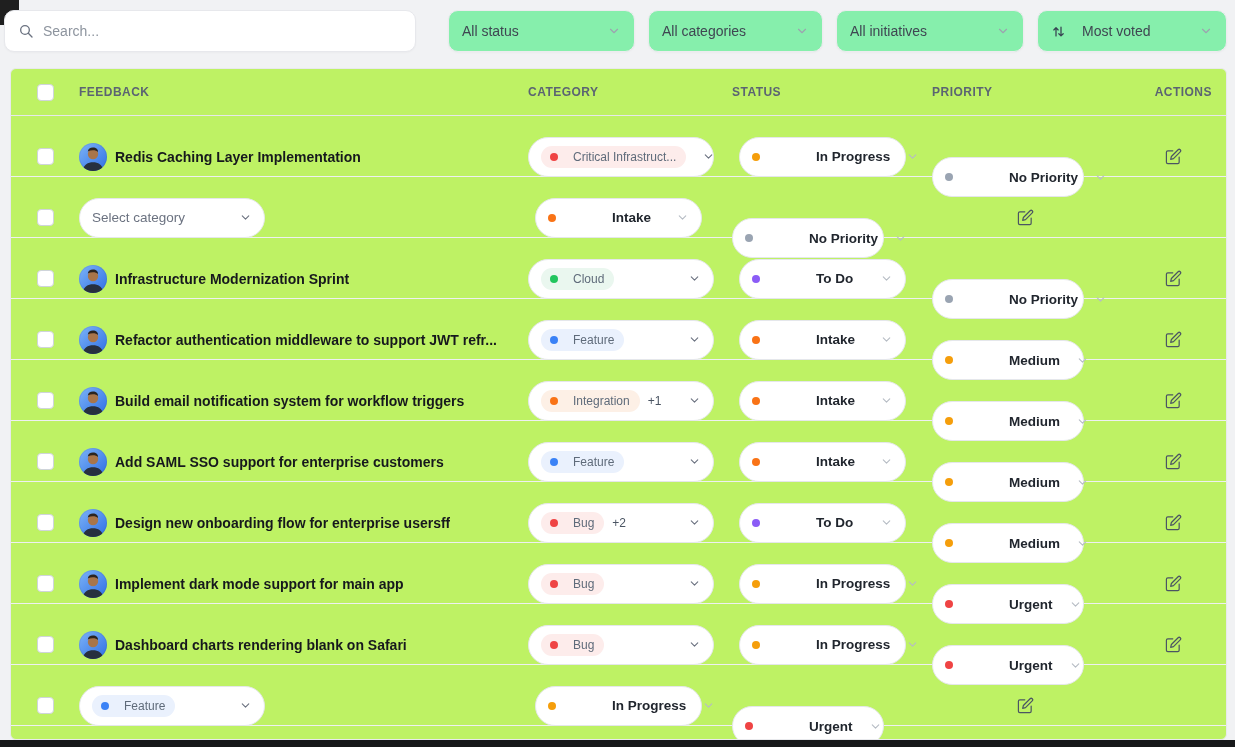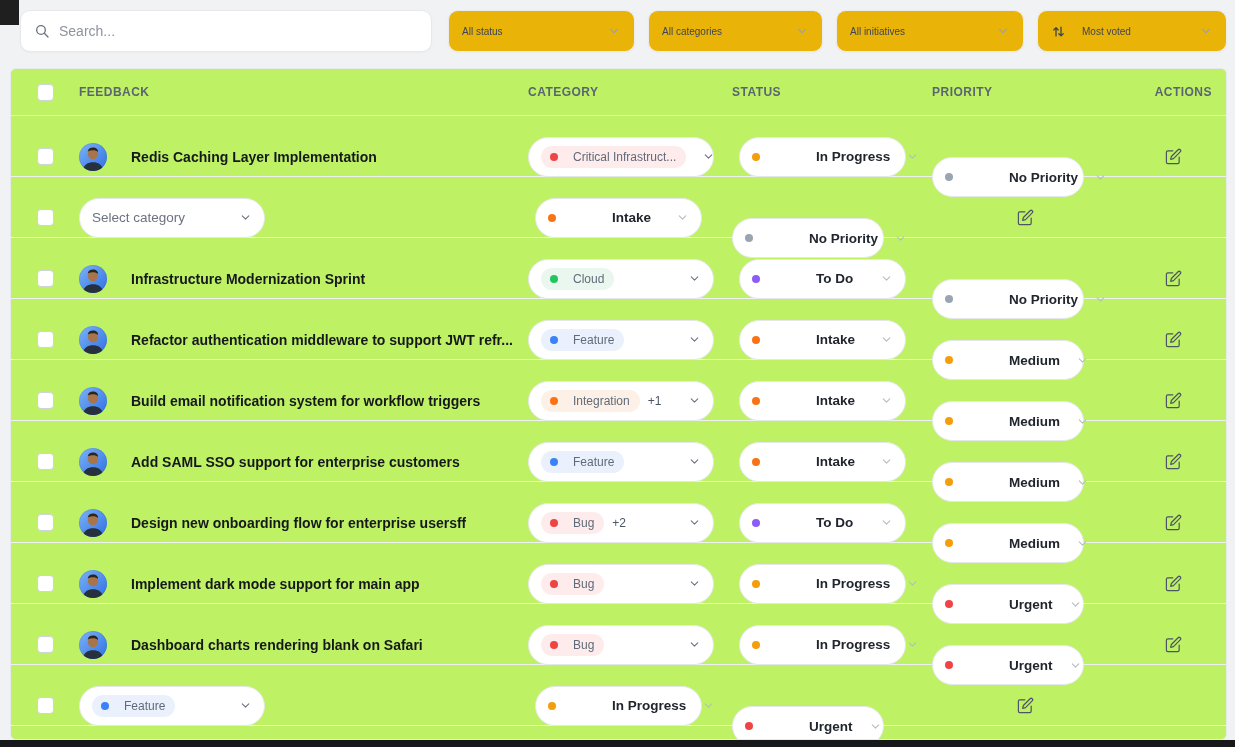--- a/index.html
+++ b/index.html
@@ -14,39 +14,39 @@
     position:absolute; top:0; left:0; width:19px; height:25px;
     background:#1f1f1f; z-index:0;
   }
   .bottom-bar{
     position:absolute; bottom:0; left:0; width:100%; height:7px;
     background:#17181a; z-index:4;
   }
 
   
   .toolbar{
-    position:absolute; top:10px; left:20px; right:8px; height:42px;
+    position:absolute; top:10px; left:4px; right:8px; height:42px;
     display:flex; align-items:center; z-index:2;
   }
   .searchbox{
     width:412px; height:42px; background:#fff;
     border:1px solid #e7e8ec; border-radius:10px;
     display:flex; align-items:center; padding:0 13px; gap:9px;
     box-shadow:0 1px 2px rgba(0,0,0,.03);
   }
   .searchbox input{
     border:none; outline:none; flex:1; font-size:14px;
     font-family:"Liberation Sans", sans-serif; color:#374151; background:transparent;
   }
   .searchbox input::placeholder{ color:#8d949e; }
   .filters{ margin-left:auto; display:flex; gap:13px; }
   .dropdown{
-    height:42px; background:#eab308; border:1px solid #ececef; border-radius:10px;
+    height:42px; background:#86efac; border:1px solid #ececef; border-radius:10px;
     display:flex; align-items:center; padding:0 13px;
-    font-size:10px; color:#3f4652; cursor:pointer;
+    font-size:14px; color:#3f4652; cursor:pointer;
     box-shadow:0 1px 2px rgba(0,0,0,.03);
     font-family:"Liberation Sans", sans-serif;
   }
   .dropdown .dd-label{ flex:1; text-align:left; white-space:nowrap; }
   .dd-status{ width:187px; } .dd-categories{ width:175px; }
   .dd-initiatives{ width:188px; } .dd-sort{ width:190px; gap:16px; }
 
   
   .table{
     position:absolute; top:68px; left:10px; right:8px; bottom:7px;
@@ -65,21 +65,21 @@
     font-size:12px; font-weight:700; letter-spacing:.04em;
     color:#5b6472; text-transform:uppercase;
   }
   .th-actions{ text-align:right; padding-right:16px; }
   .row{ height:61px; border-bottom:1px solid #eef0f2; }
   .cell-check{ display:flex; justify-content:center; }
   .checkbox{
     width:17px; height:17px; border:1.5px solid #cfd4da; border-radius:4px;
     background:#fff; cursor:pointer; padding:0;
   }
-  .cell-feedback{ display:flex; align-items:center; gap:24px; overflow:hidden; padding-right:14px; }
+  .cell-feedback{ display:flex; align-items:center; gap:8px; overflow:hidden; padding-right:14px; }
   .avatar{
     width:28px; height:28px; border-radius:50%; flex:0 0 28px;
     background:linear-gradient(135deg,#7db4f7,#2f6fe4);
     overflow:hidden; display:block; box-shadow:0 0 0 1px rgba(0,0,0,.06) inset;
   }
   .title{
     font-size:14px; font-weight:700; color:#16181d;
     white-space:nowrap; overflow:hidden; text-overflow:ellipsis;
   }
   .select-pill{

